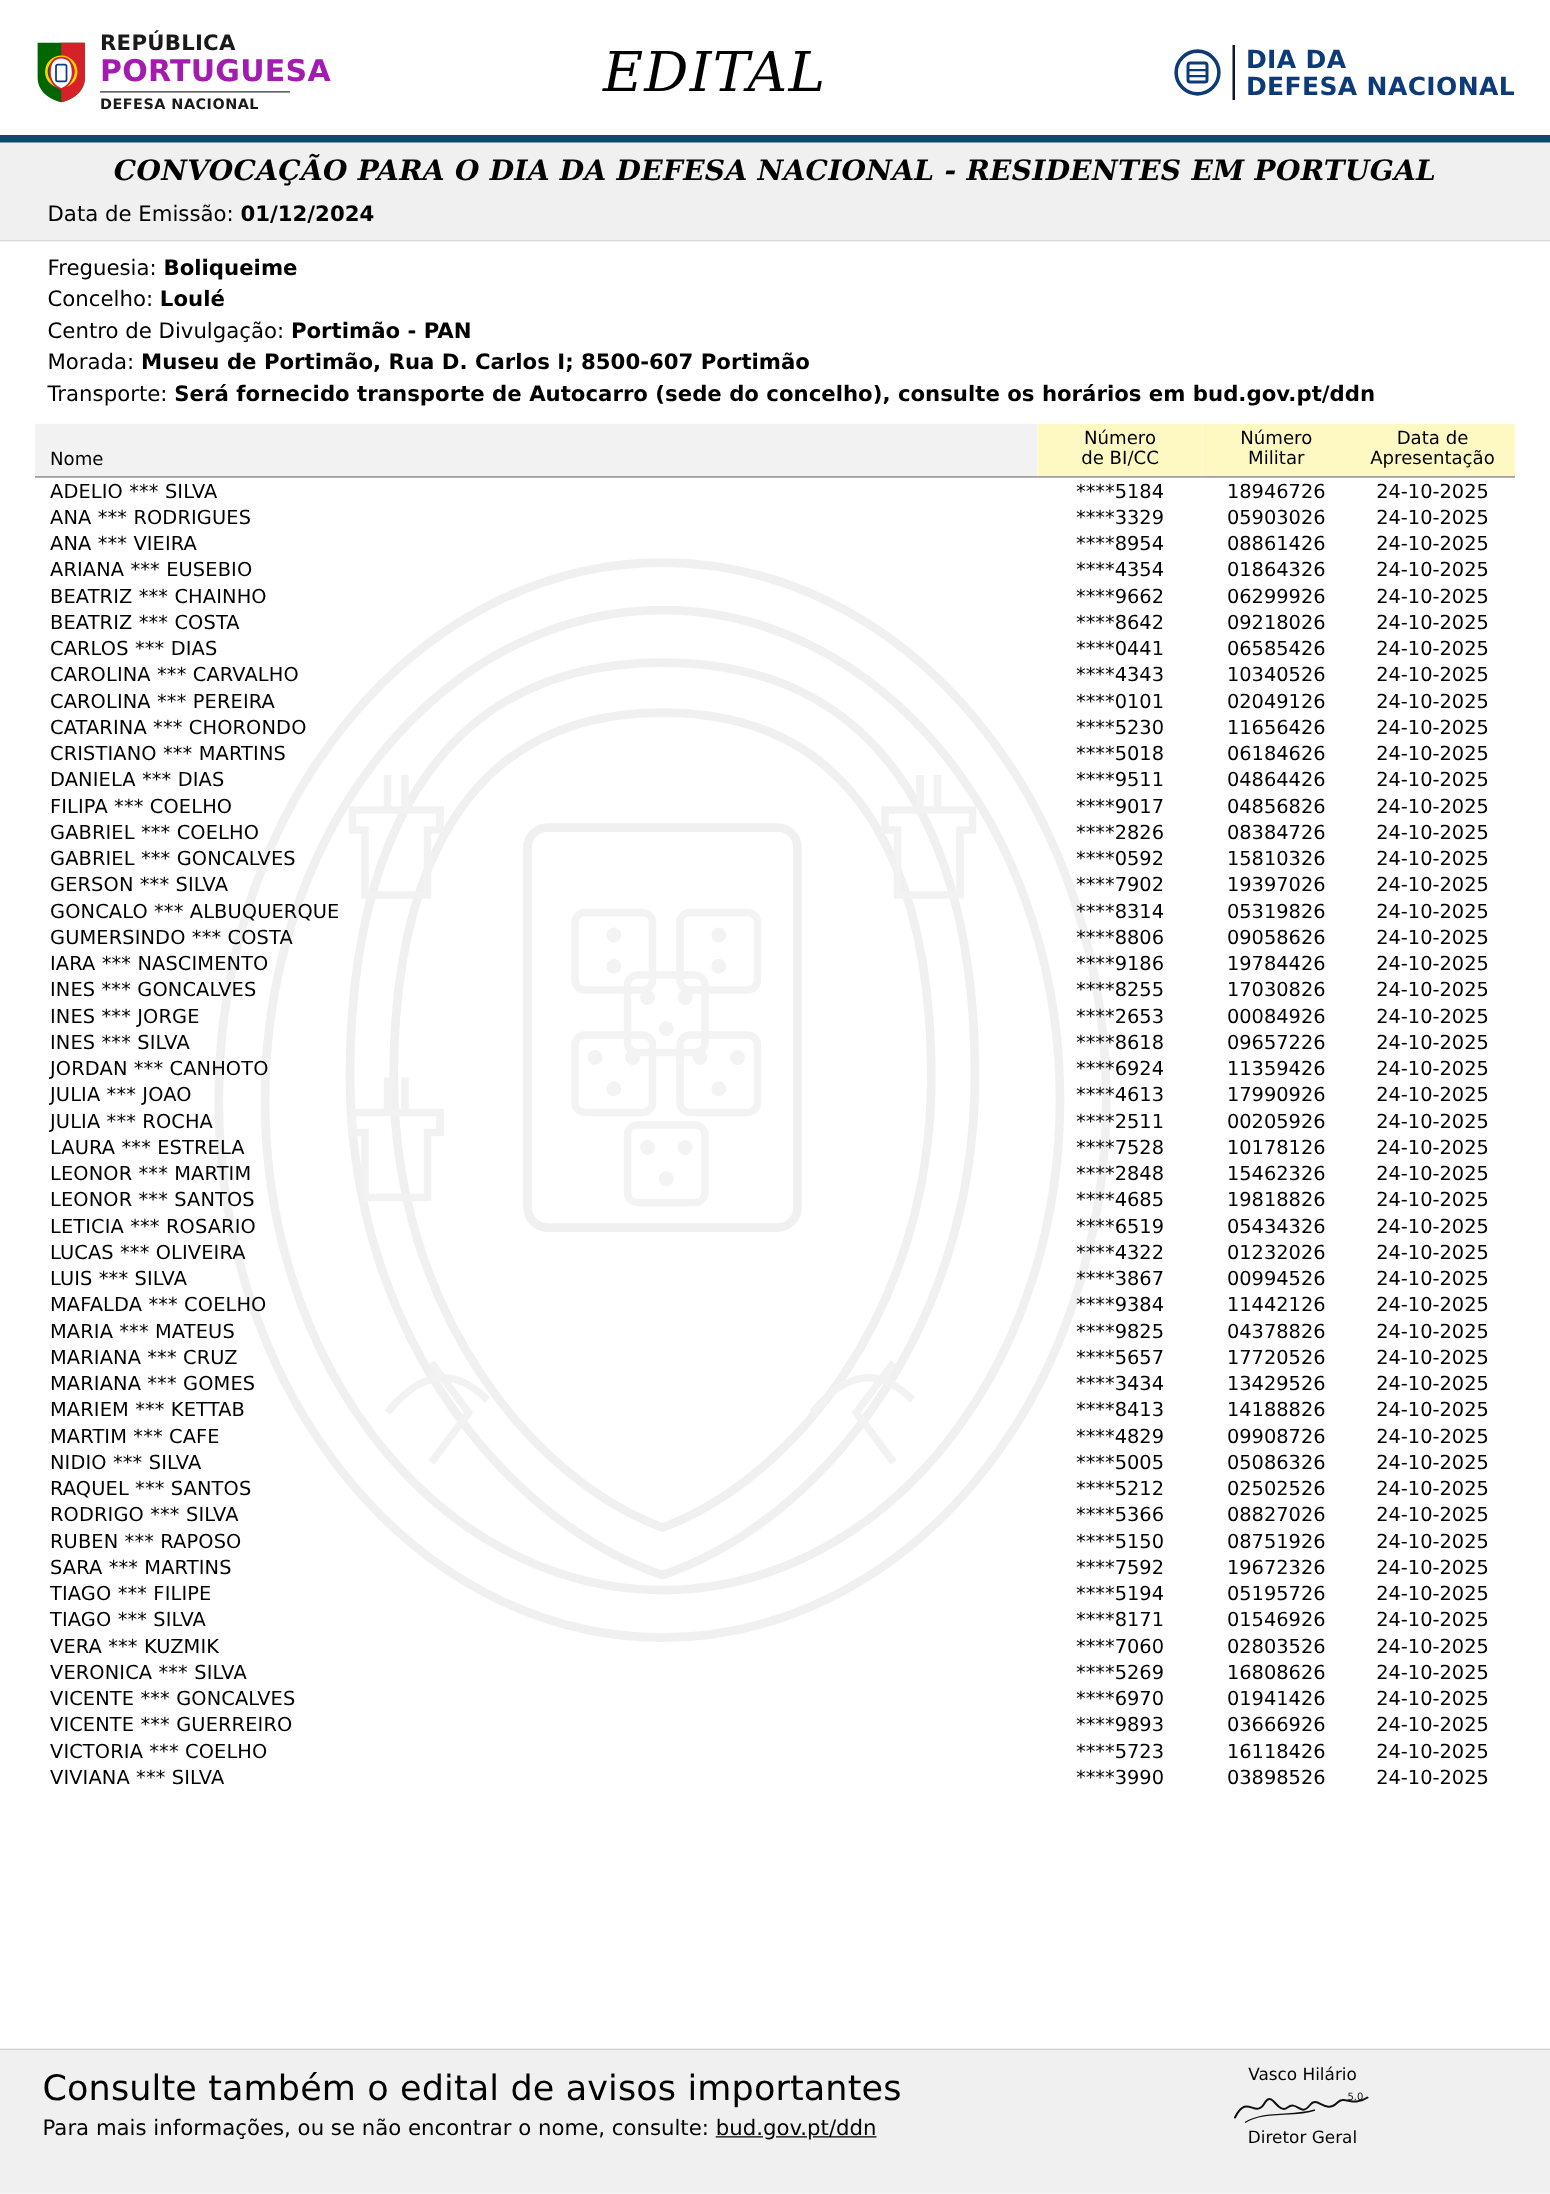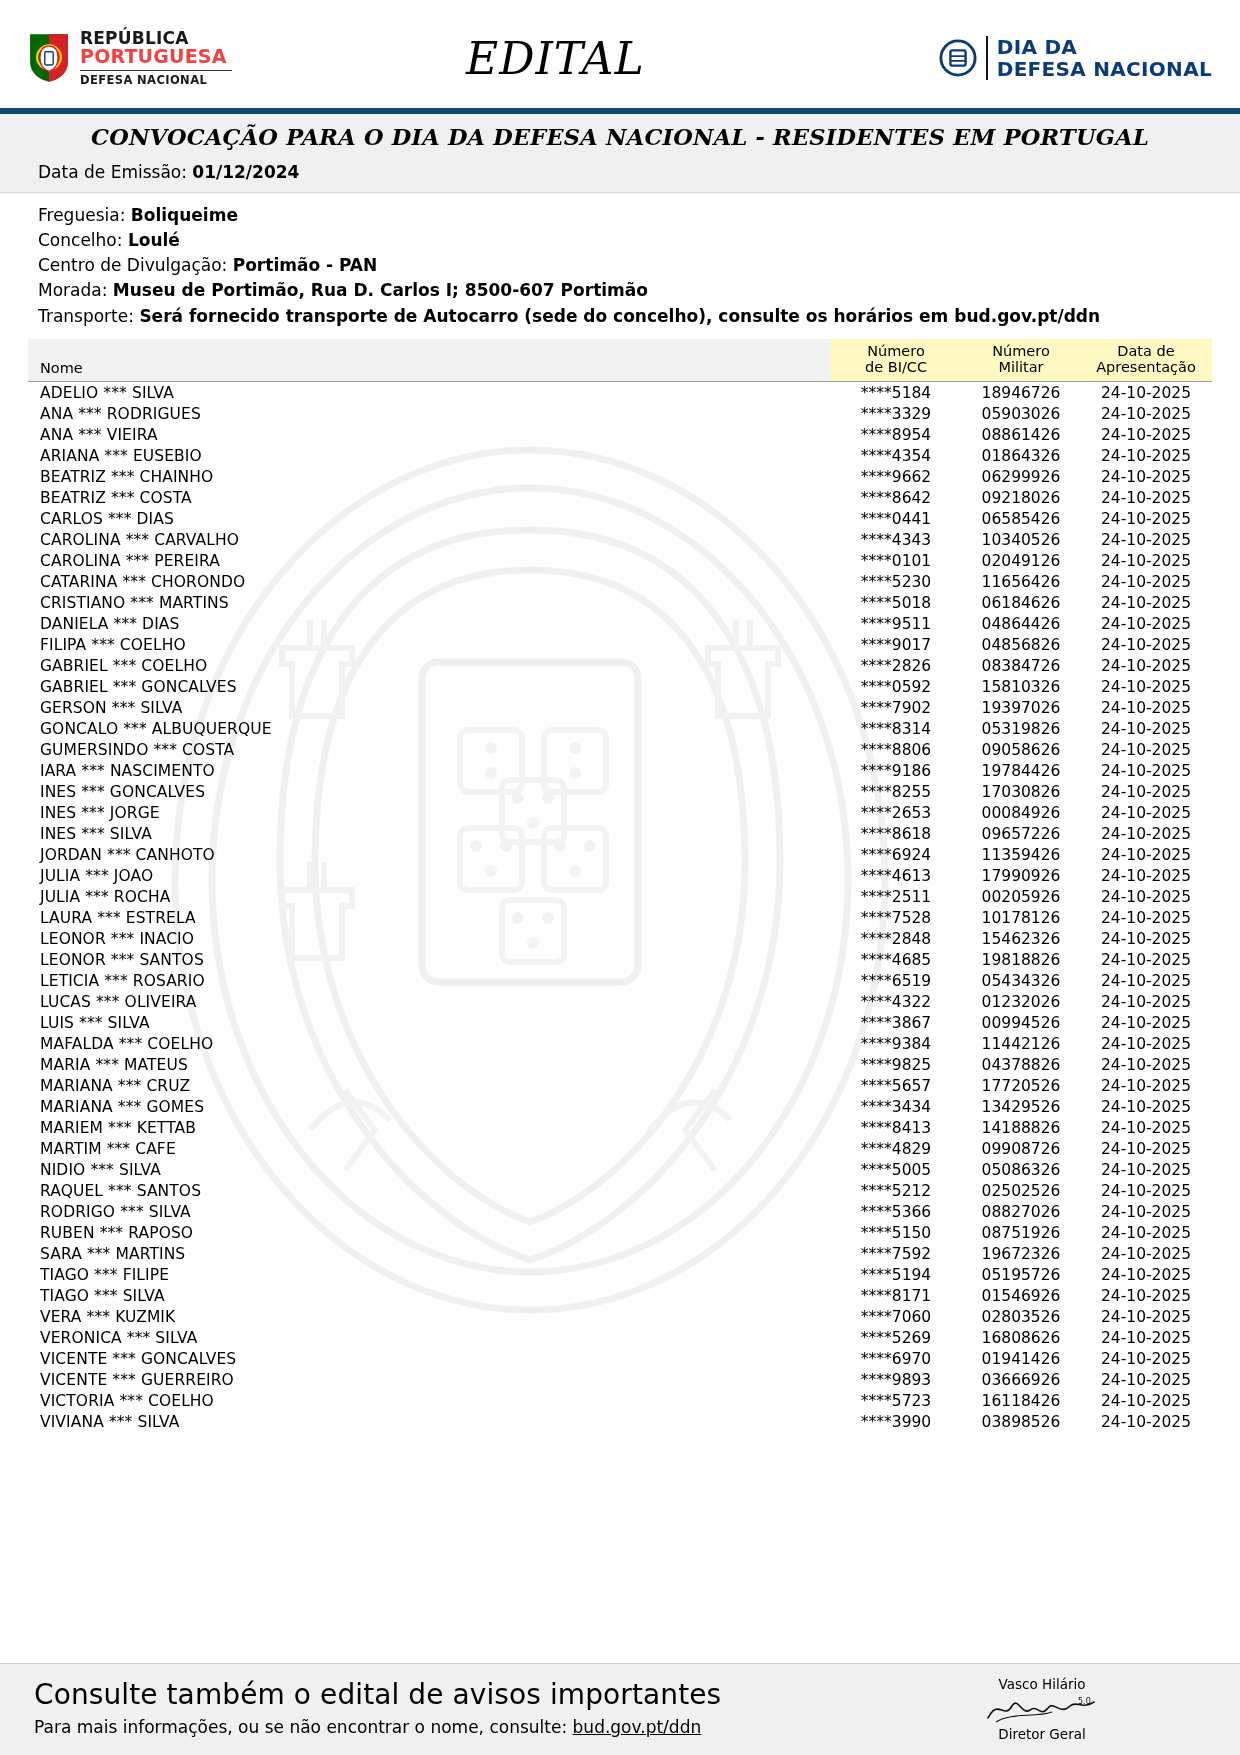--- a/index.html
+++ b/index.html
@@ -59,24 +59,24 @@
   .rp-text {
     line-height: 1.05;
   }
   .rp-line1 {
     font-size: 17px;
     font-weight: bold;
     letter-spacing: 0.2px;
     color: #1a1a1a;
   }
   .rp-line2 {
-    font-size: 19px;
+    font-size: 24px;
     font-weight: bold;
     letter-spacing: 0.2px;
-    color: #ef4444;
+    color: #a21caf;
   }
   .rp-rule {
     border-top: 1.5px solid #333;
     margin: 3px 0 3px 0;
     width: 152px;
   }
   .rp-line3 {
     font-size: 11.5px;
     font-weight: bold;
     letter-spacing: 0.4px;
@@ -193,21 +193,21 @@
     left: 0;
     bottom: 0;
     width: 1240px;
     z-index: 3;
     background: #f0f0f0;
     border-top: 1px solid #d0d0d0;
     padding: 12px 28px 14px 34px;
     display: flex;
     align-items: flex-start;
     justify-content: space-between;
-    height: 92px;
+    height: 116px;
   }
   .footer-left { padding-top: 2px; }
   .footer-h {
     font-size: 28px;
     letter-spacing: 0.1px;
     margin-bottom: 6px;
   }
   .footer-sub { font-size: 17px; }
   .footer-sub a {
     color: #000;
@@ -514,21 +514,21 @@
             <td class="mil">00205926</td>
             <td class="dat">24-10-2025</td>
           </tr>
           <tr>
             <td class="name">LAURA *** ESTRELA</td>
             <td class="bi">****7528</td>
             <td class="mil">10178126</td>
             <td class="dat">24-10-2025</td>
           </tr>
           <tr>
-            <td class="name">LEONOR *** INACIO</td>
+            <td class="name">LEONOR *** MARTIM</td>
             <td class="bi">****2848</td>
             <td class="mil">15462326</td>
             <td class="dat">24-10-2025</td>
           </tr>
           <tr>
             <td class="name">LEONOR *** SANTOS</td>
             <td class="bi">****4685</td>
             <td class="mil">19818826</td>
             <td class="dat">24-10-2025</td>
           </tr>

